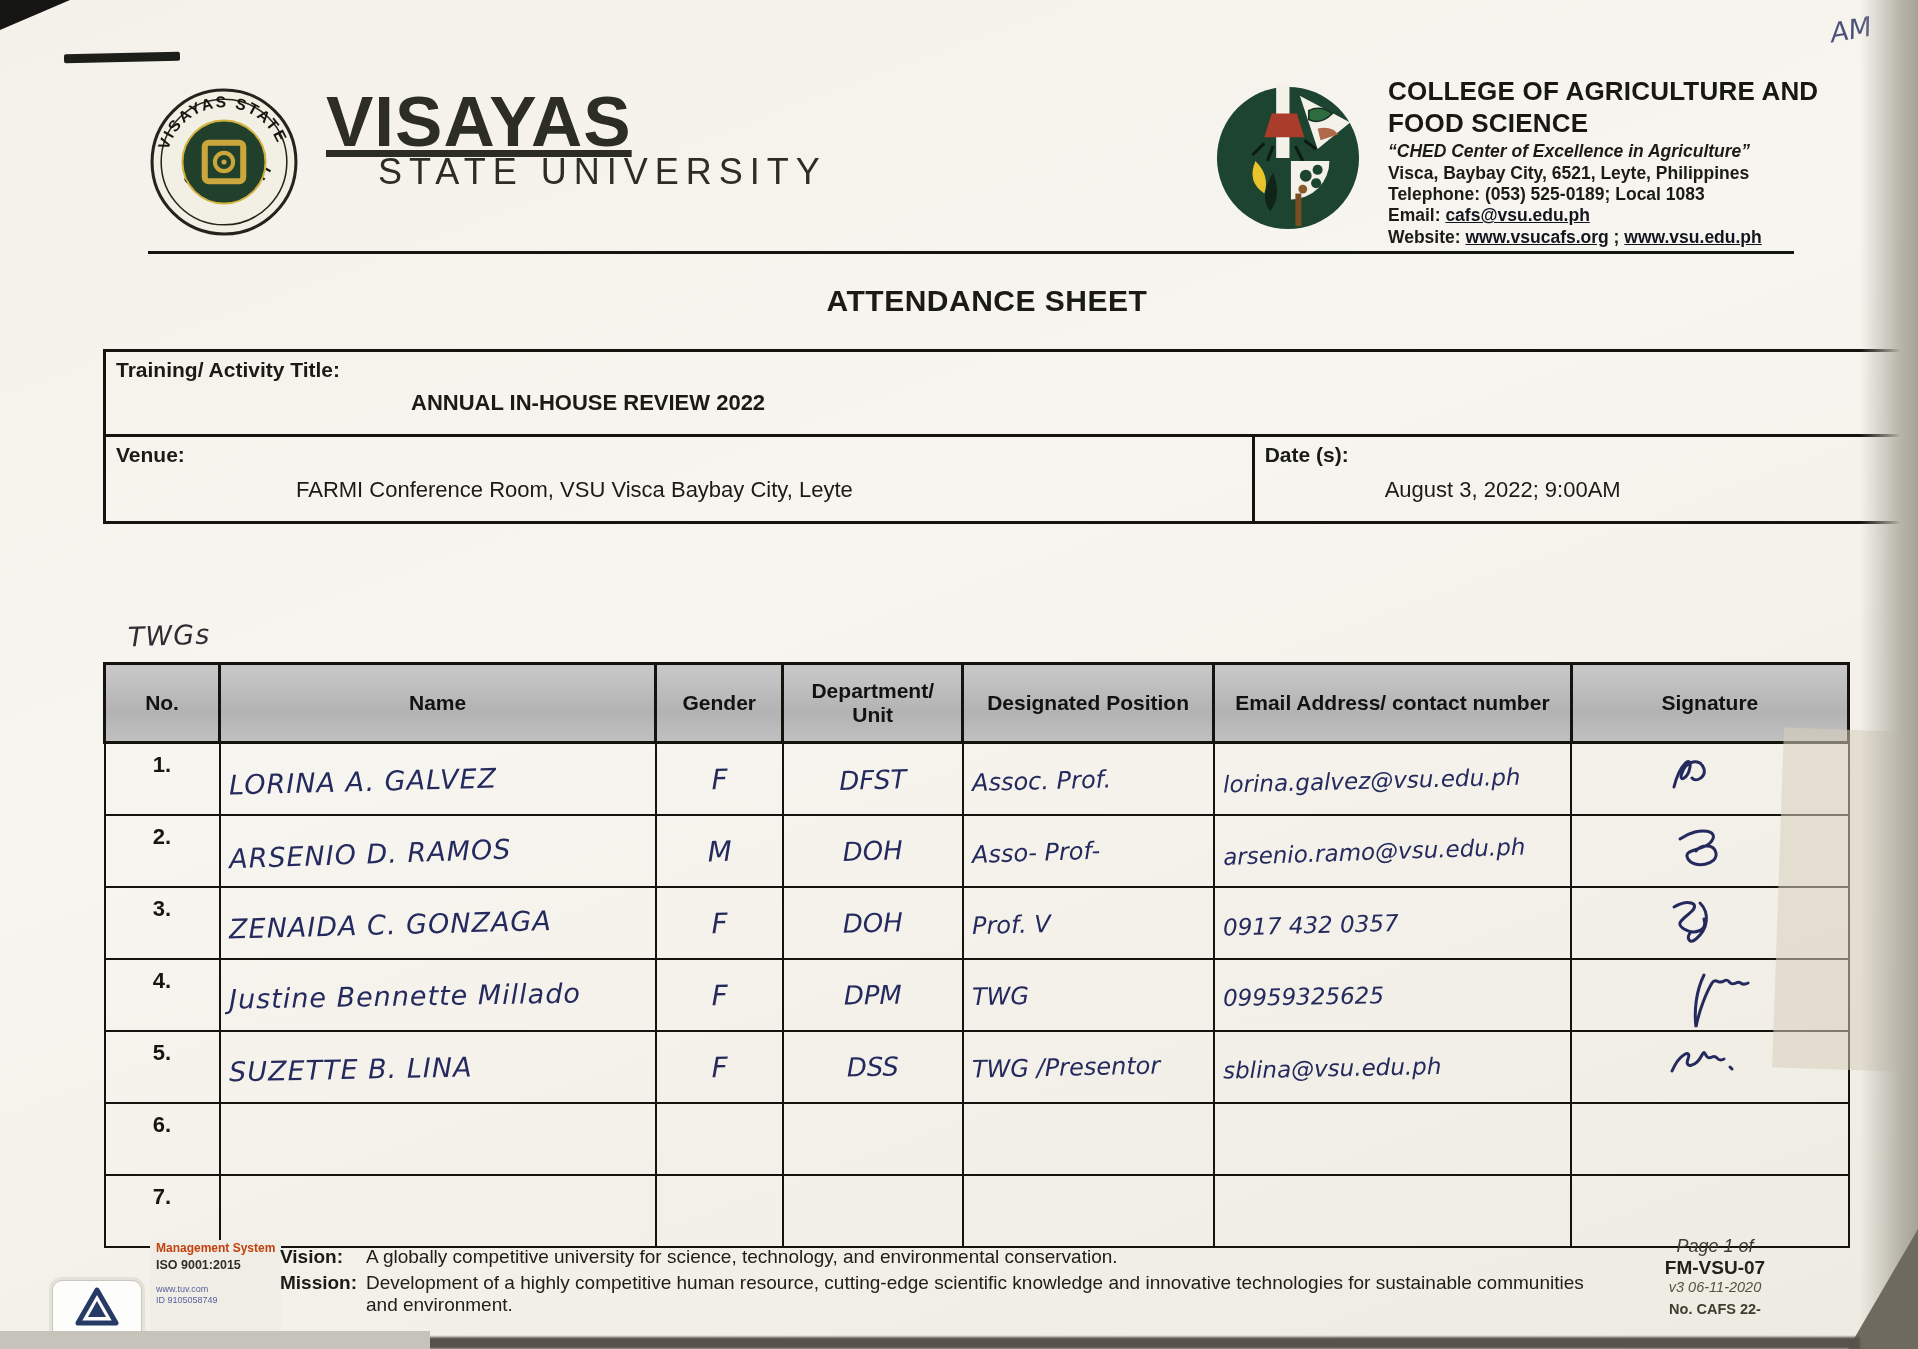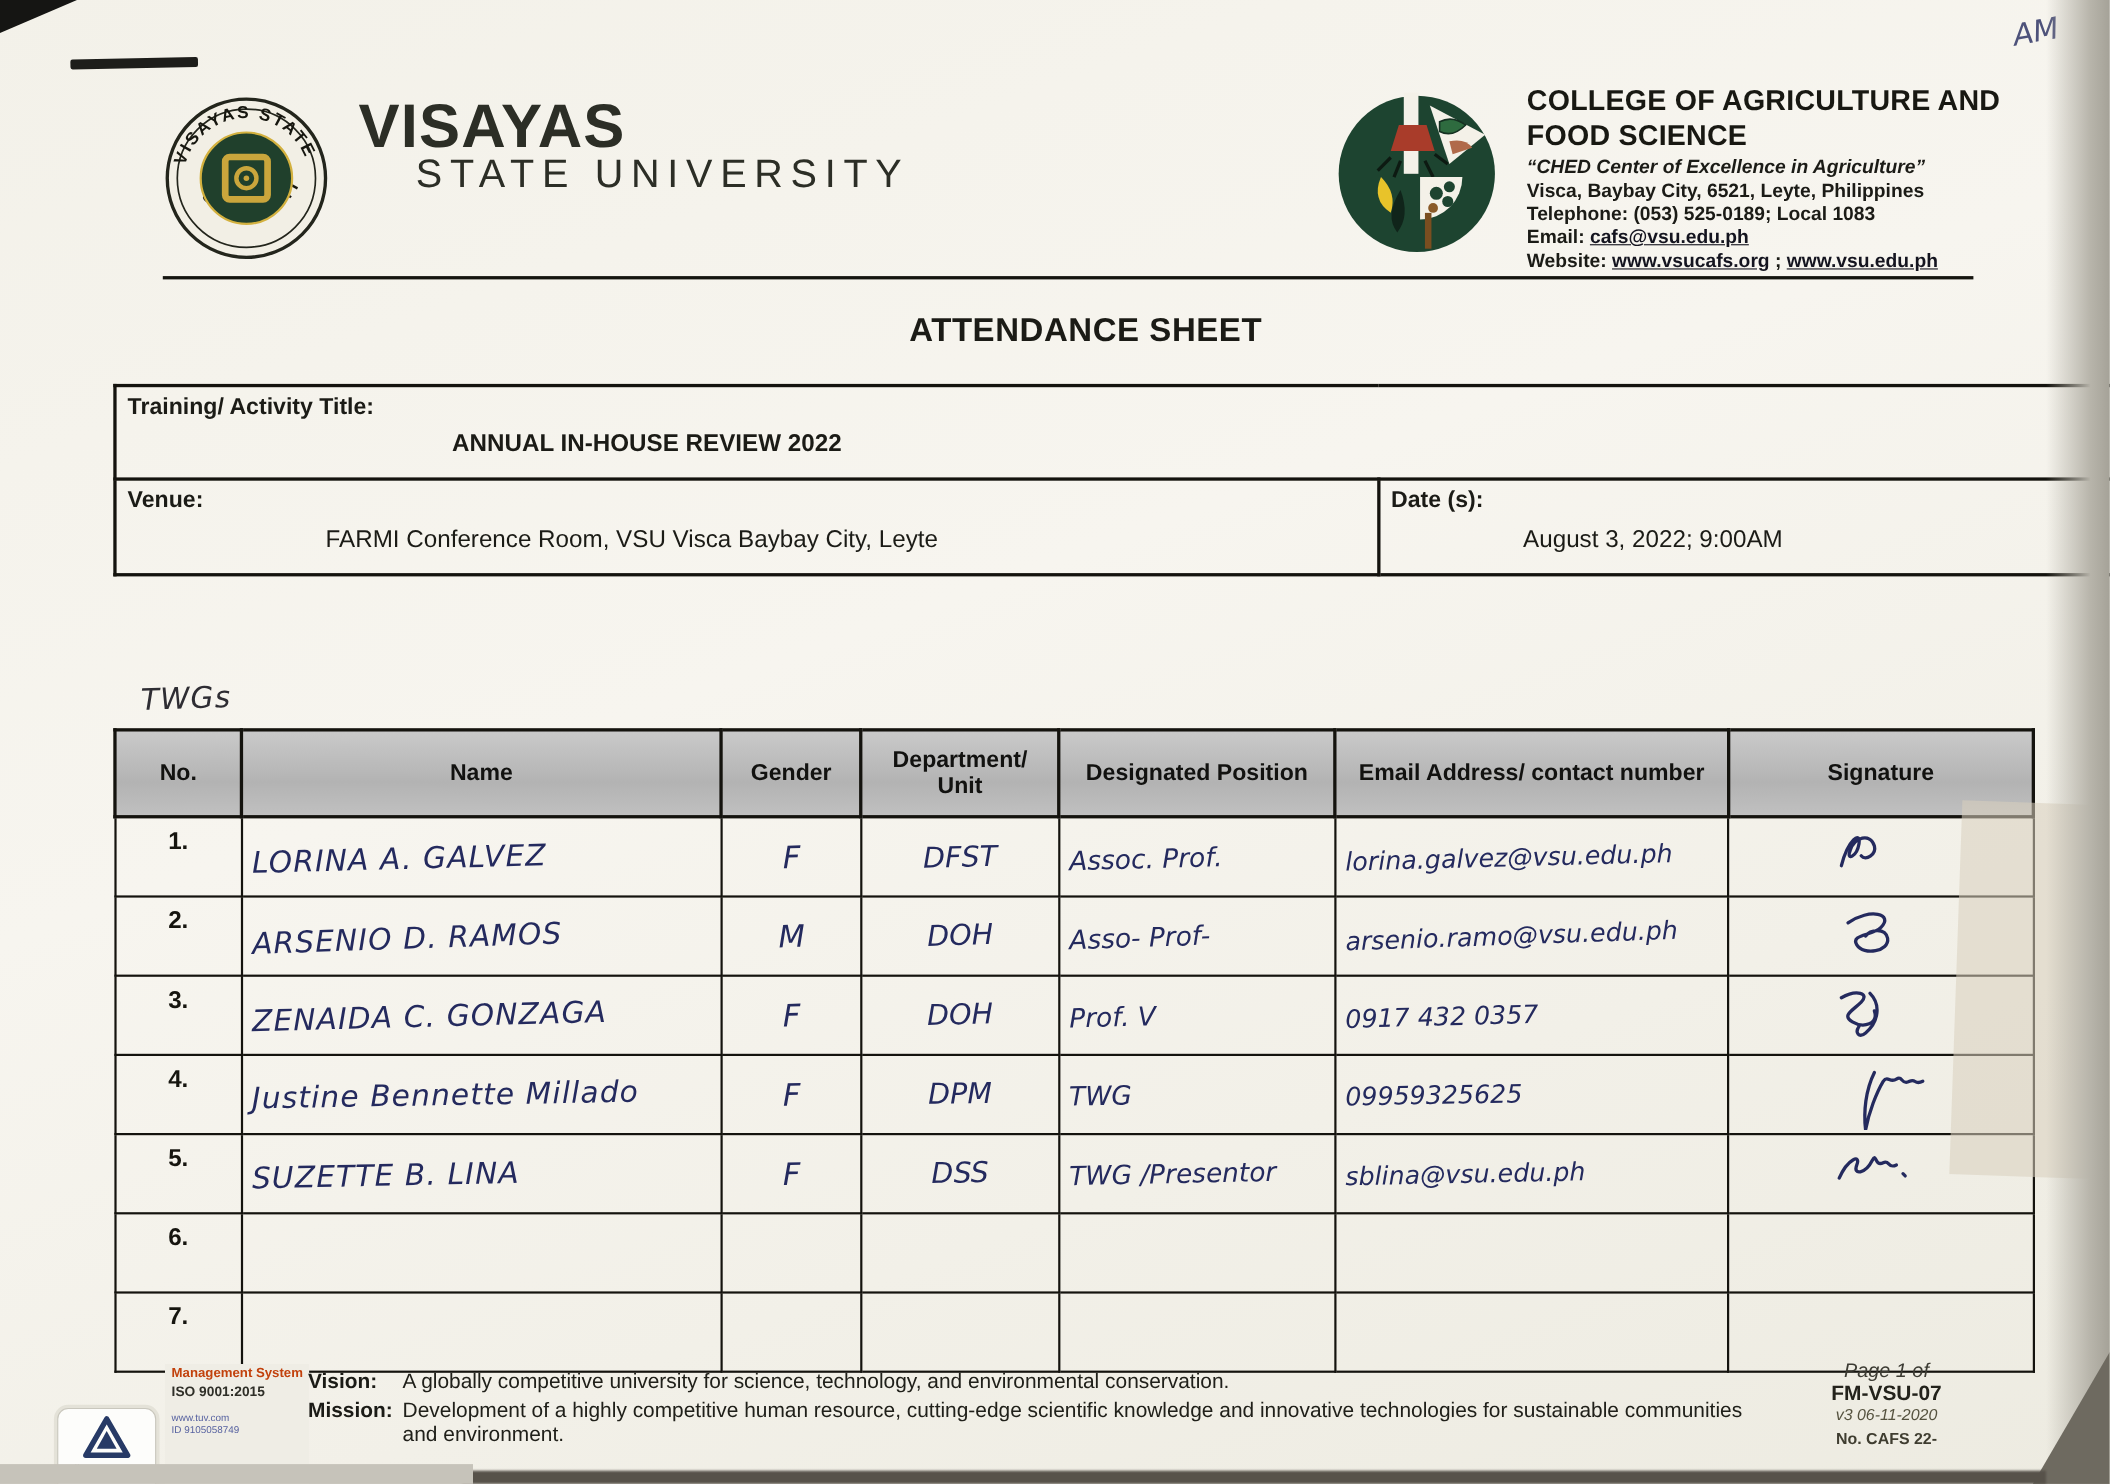--- a/index.html
+++ b/index.html
@@ -19,21 +19,21 @@
         clip-path:polygon(100% 0,100% 100%,0 100%);}
   .tape{position:absolute;left:1778px;top:730px;width:150px;height:340px;background:#d8cfbe;
         opacity:.55;transform:rotate(2deg);}
   .bottom-shadow{position:absolute;left:420px;top:1337px;width:1440px;height:12px;background:#57524a;
         filter:blur(1px);}
   .bottom-left-strip{position:absolute;left:0;top:1331px;width:430px;height:18px;background:#c6c3ba;}
   
   .hdr{position:absolute;left:0;top:0;width:100%;}
   .seal{position:absolute;left:148px;top:86px;}
   .wordmark{position:absolute;left:326px;top:88px;}
-  .wordmark .big{font-size:56px;font-weight:bold;letter-spacing:1px;color:#2c2e26;line-height:.95;}
+  .wordmark .big{font-size:71px;font-weight:bold;letter-spacing:1px;color:#2c2e26;line-height:.95;text-decoration:underline;}
   .wordmark .sub{font-size:36px;letter-spacing:7px;color:#2c2e26;margin-left:52px;margin-top:-4px;}
   .cafs-logo{position:absolute;left:1214px;top:84px;}
   .college-block{position:absolute;left:1388px;top:76px;width:450px;line-height:1.22;}
   .college-block .name{font-size:26px;font-weight:bold;letter-spacing:.2px;color:#181812;}
   .college-block .tagline{font-size:17.5px;font-weight:bold;font-style:italic;margin-top:2px;}
   .college-block .line{font-size:17.5px;font-weight:bold;}
   .college-block a{color:#14141f;text-decoration:underline;}
   .hdr-rule{position:absolute;left:148px;top:251px;width:1646px;height:3px;background:#15150f;}
   
   .sheet-title{position:absolute;left:0;top:284px;width:1918px;text-align:center;

